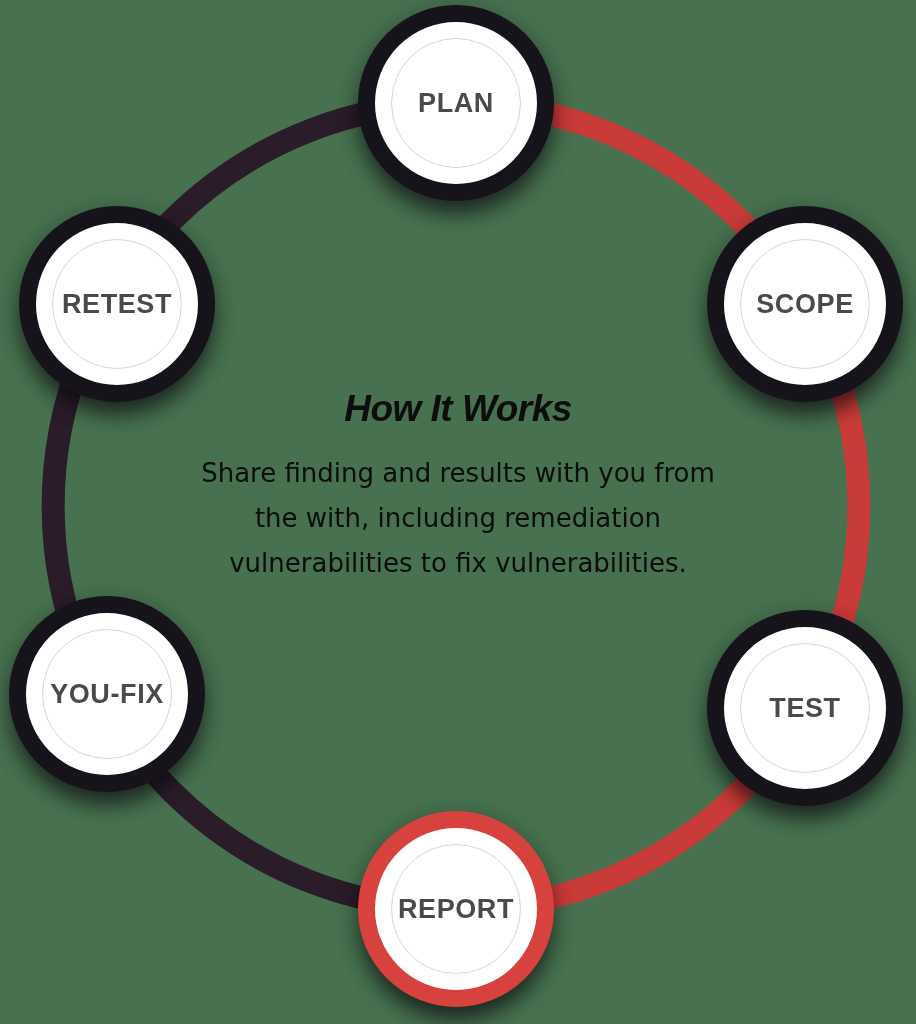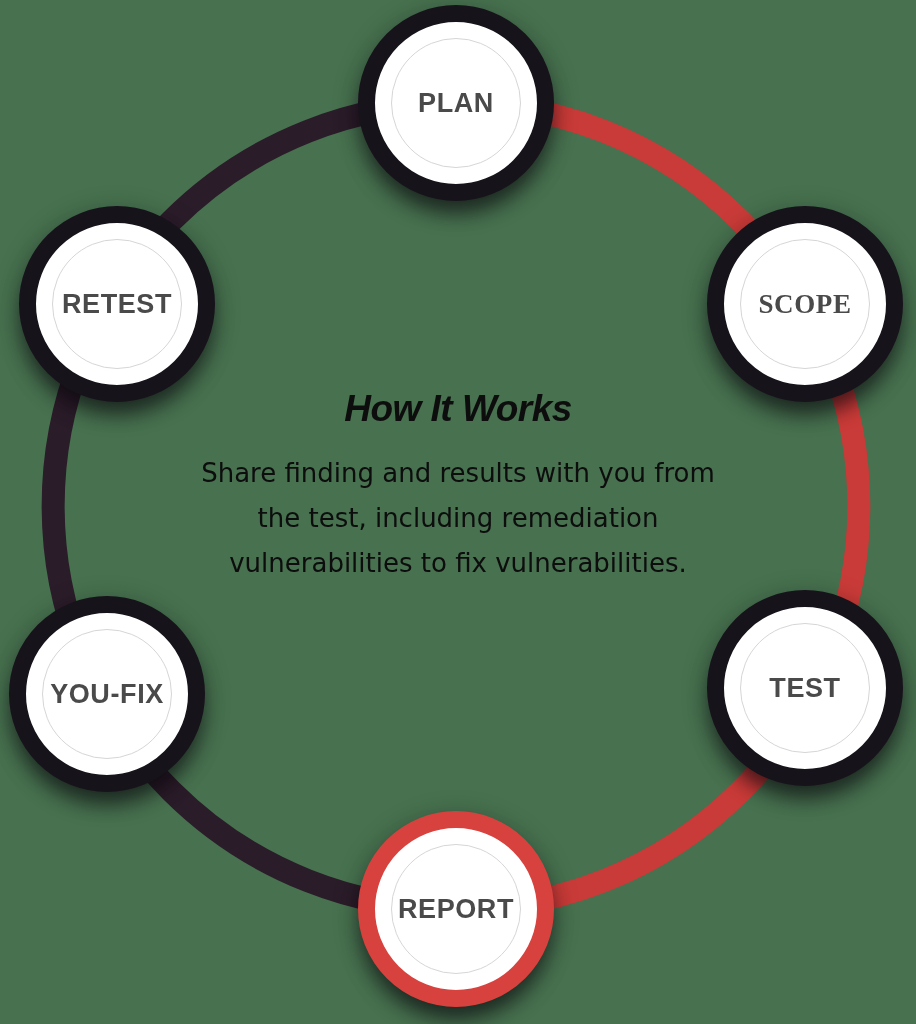--- a/index.html
+++ b/index.html
@@ -59,22 +59,22 @@
   .node-label{
     position:relative;
     font-size:27px;
     font-weight:bold;
     letter-spacing:.6px;
     color:var(--label);
     white-space:nowrap;
   }
   
   .node--plan   { left:358px; top:5px;justify-content:center;   }
-  .node--scope  { left:707px; top:206px;font-family:Liberation Serif, serif; }
-  .node--test   { left:707px; top:590px; }
+  .node--scope  { left:707px; top:206px; }
+  .node--test   { left:707px; top:610px; }
   .node--report { left:358px; top:811px; }
   .node--youfix { left:9px;   top:596px; }
   .node--retest { left:19px;   top:206px; }
 
   
   .center-text{
     position:absolute;
     left:50%;
     top:388px;
     transform:translateX(-50%);
@@ -104,21 +104,21 @@
 
   <svg class="ring-svg" width="916" height="1024" viewBox="0 0 916 1024">
     <path class="arc arc--red" d="M456 103 A403 403 0 0 1 456 909"></path>
     <path class="arc arc--dark" d="M456 103 A403 403 0 0 0 456 909"></path>
   </svg>
 
   <div class="center-text">
     <div class="center-title">How It Works</div>
     <div class="center-desc">
       <div>Share finding and results with you from</div>
-      <div>the test, including remediation</div>
+      <div>the with, including remediation</div>
       <div>vulnerabilities to fix vulnerabilities.</div>
     </div>
   </div>
 
   <div class="node node--plan">
     <span class="node-inner"></span>
     <span class="node-label">PLAN</span>
   </div>
 
   <div class="node node--scope">

